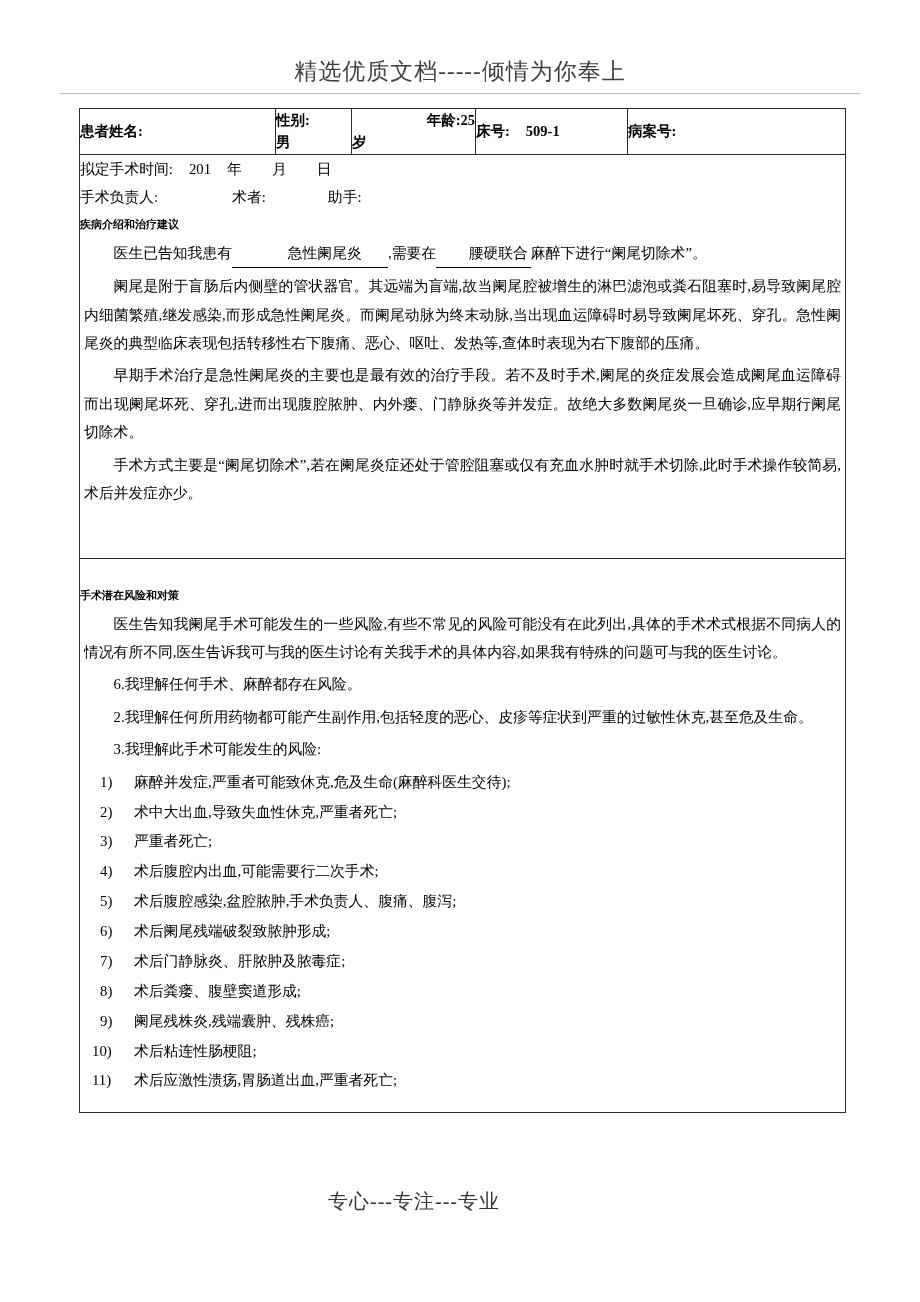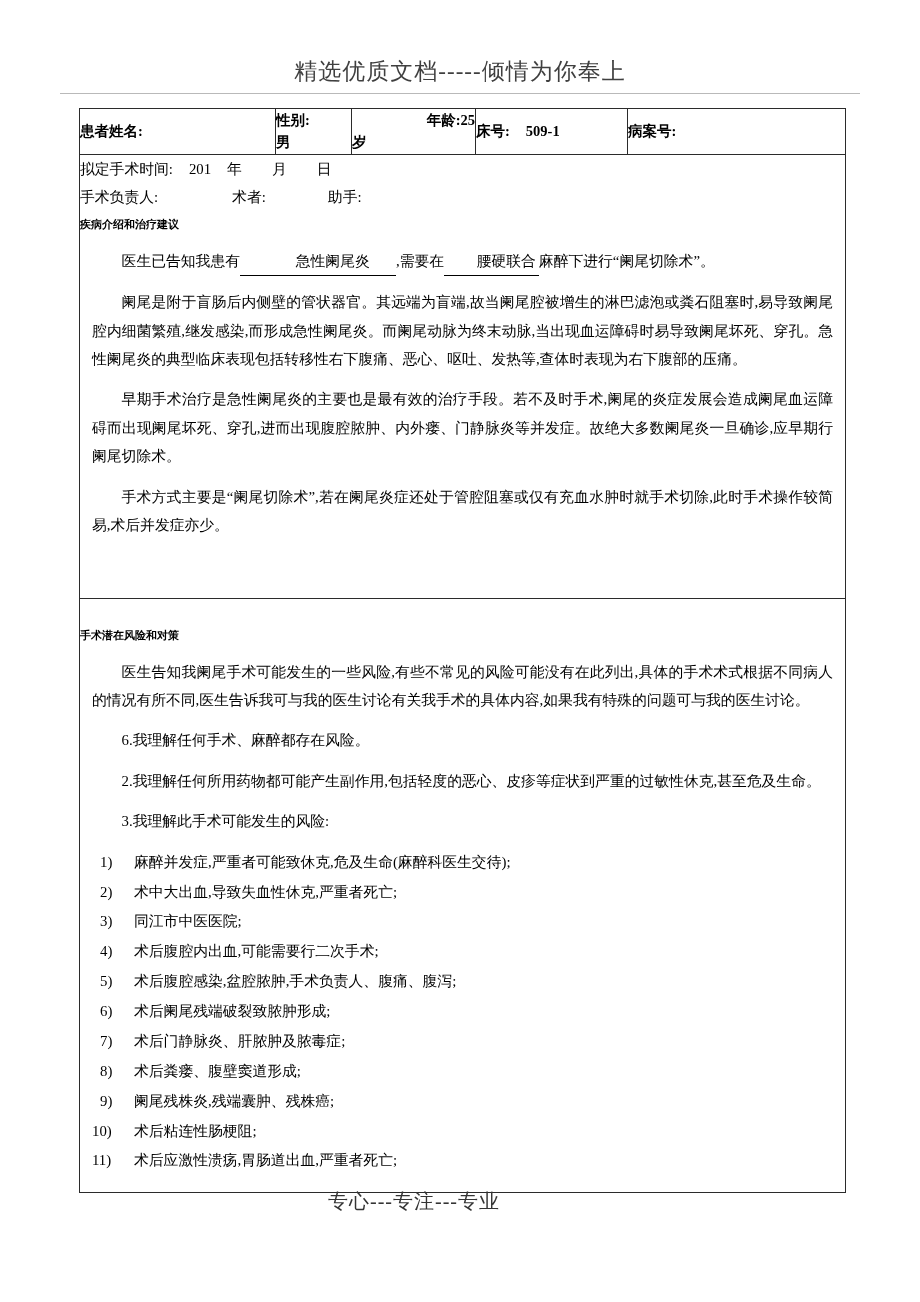--- a/index.html
+++ b/index.html
@@ -97,21 +97,21 @@
     font-weight: normal;
   }
   .sect-head {
     font-weight: bold;
     font-size: 11px;
     margin-top: 2px;
   }
   .para {
     text-indent: 2em;
     text-align: justify;
-    margin: 12px;
+    margin: 4px;
   }
   .fill {
     border-bottom: 1px solid #000;
     display: inline-block;
     text-align: center;
     padding: 0 3px;
   }
   .fill-diag { min-width: 150px; }
   .fill-anes { min-width: 78px; }
   .gap-sm { display: inline-block; width: 30px; }
@@ -240,21 +240,21 @@
         <li>
               <span class="risk-num">1)</span>
               <span class="risk-txt">麻醉并发症,严重者可能致休克,危及生命(麻醉科医生交待);</span>
             </li>
         <li>
               <span class="risk-num">2)</span>
               <span class="risk-txt">术中大出血,导致失血性休克,严重者死亡;</span>
             </li>
         <li>
               <span class="risk-num">3)</span>
-              <span class="risk-txt">同江市中医医院;</span>
+              <span class="risk-txt">严重者死亡;</span>
             </li>
         <li>
               <span class="risk-num">4)</span>
               <span class="risk-txt">术后腹腔内出血,可能需要行二次手术;</span>
             </li>
         <li>
               <span class="risk-num">5)</span>
               <span class="risk-txt">术后腹腔感染,盆腔脓肿,手术负责人、腹痛、腹泻;</span>
             </li>
         <li>

